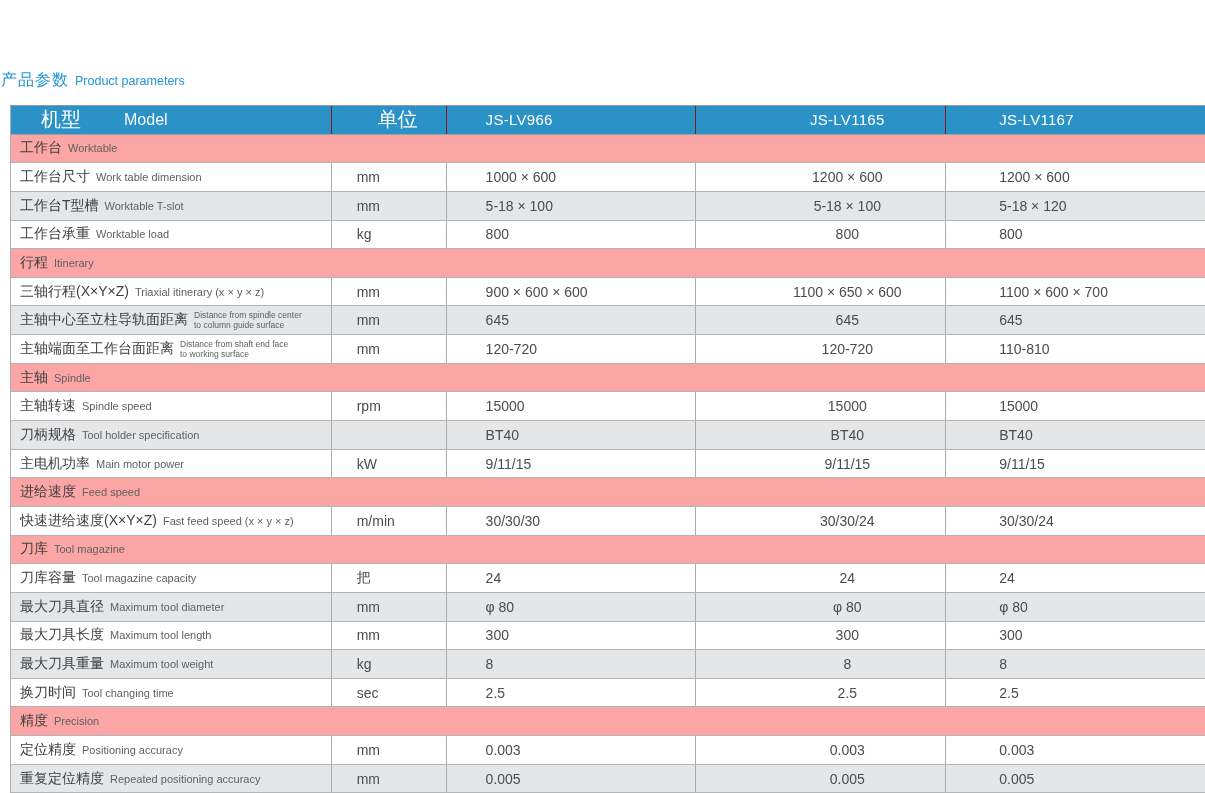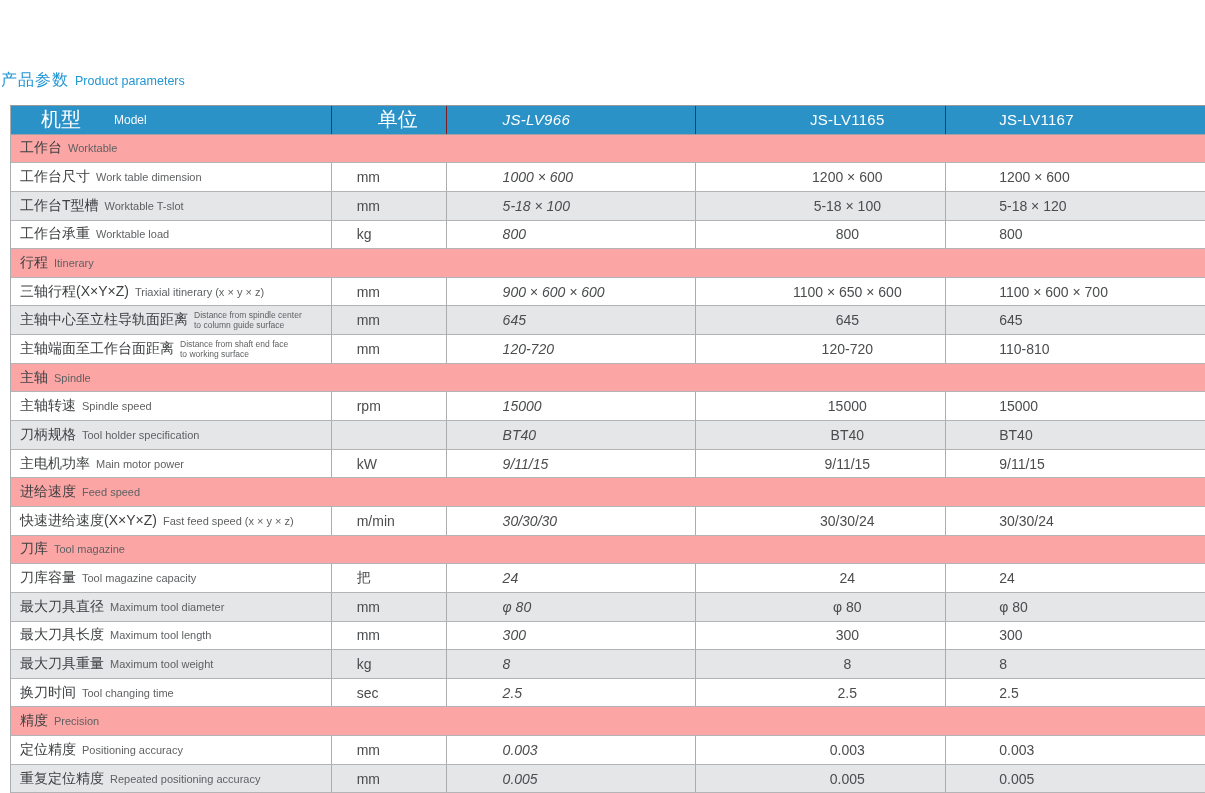--- a/index.html
+++ b/index.html
@@ -18,37 +18,37 @@
     box-sizing:border-box;
   }
   .row{display:flex;align-items:center;height:28.65px;box-sizing:border-box;
        border-bottom:1px solid #b2b4b6;}
   .header-row{background:#2b92c8;color:#ffffff;border-bottom:1px solid #9ea0a3;}
   .header-row .cell{border-left:1px solid #7f1d1d;}
   .header-row .cell:first-child{border-left:none;}
   .cell{height:100%;display:flex;align-items:center;box-sizing:border-box;overflow:hidden;white-space:nowrap;}
   .col-label{width:320px;padding-left:9px;}
   .col-unit{width:115px;padding-left:25px;}
-  .col-v1{width:250px;padding-left:56px;font-style:italic;}
+  .col-v1{width:250px;padding-left:39px;}
   .col-v2{width:250px;padding-left:53px;justify-content:center;}
   .col-v3{width:260px;padding-left:53px;}
 
   .data-row{background:#ffffff;}
   .data-row.alt{background:#e4e6e8;}
   .data-row .cell{border-left:1px solid #aaacae;}
   .data-row .cell:first-child{border-left:none;}
 
   .section-row{background:#fca5a5;padding-left:9px;}
 
   .zh-lg{font-size:14px;color:#3e4042;}
   .sub-en{font-size:11px;color:#5f6163;margin-left:6px;}
   .sub-en-sm{font-size:8.5px;line-height:1.18;color:#5f6163;margin-left:6px;
              display:inline-block;white-space:pre-line;}
   .hdr-zh{font-size:20px;margin-left:21px;}
-  .hdr-en{font-size:12px;margin-left:5px;opacity:.95;padding-left:28px;}
+  .hdr-en{font-size:16px;margin-left:15px;opacity:.95;padding-left:28px;}
   .model-name{font-size:15px;letter-spacing:.3px;}
   .val{font-size:14px;color:#4a4c4e;}
   .unit-txt{font-size:14px;color:#4a4c4e;}
 </style>
 </head>
 <body>
 
 <div class="page-title">
   <span class="zh">产品参数</span><span class="en">Product parameters</span>
 </div>

